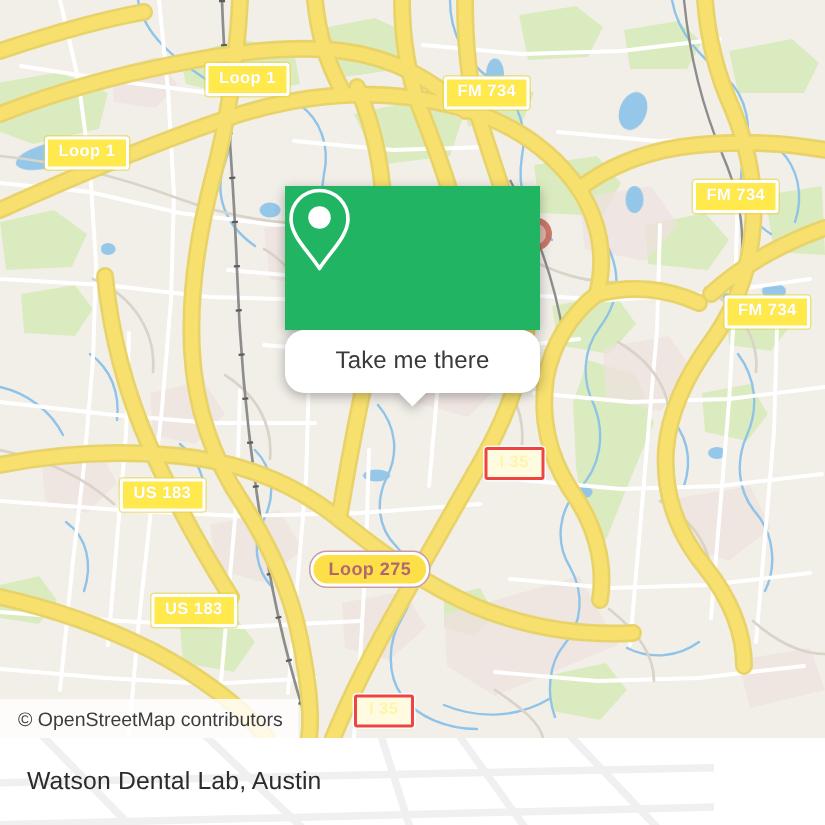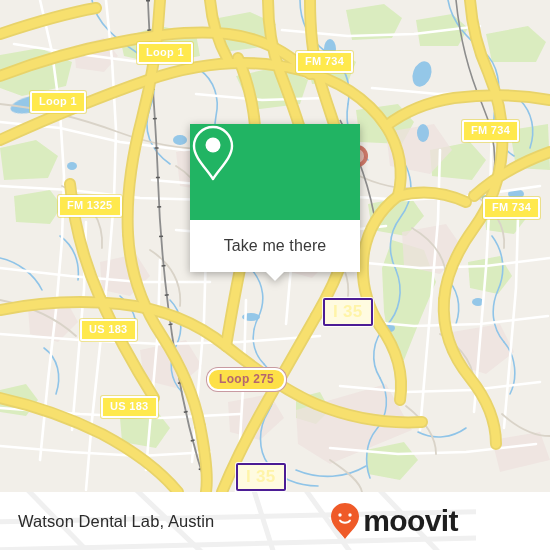--- a/index.html
+++ b/index.html
@@ -47,23 +47,23 @@
     border: 2px solid #ffffff;
     color: #ffffff;
     font-size: 11px;
     padding: 3px 7px 4px 7px;
     border-radius: 2px;
     text-shadow: 0 0 1px rgba(0,0,0,0.06);
     box-shadow: 0 0 0 1px rgba(230,210,60,0.55);
   }
   .shield-interstate {
     background: #fffbe0;
-    border: 2px solid #4c1d95;
+    border: 2px solid #ef4444;
     color: #fff4a8;
-    font-size: 17px;
+    font-size: 11px;
     padding: 3px 8px 4px 8px;
     border-radius: 2px;
     box-shadow: 0 0 0 1px rgba(255,255,255,0.9);
   }
   .shield-loop275 {
     background: #fde047;
     border: 2px solid #ffffff;
     color: #b4666f;
     font-size: 12px;
     padding: 3px 10px 4px 10px;
@@ -80,26 +80,27 @@
     filter: drop-shadow(0 2px 4px rgba(0,0,0,0.30));
   }
   #poi-card-top {
     height: 96px;
     background: #21b463;
     display: flex;
     align-items: center;
     justify-content: center;
   }
   #poi-card-bottom {
-    height: 52px;
+    height: 42px;
     background: #ffffff;
     display: flex;
     align-items: center;
     justify-content: center;
     position: relative;
+    border-radius: 13px;
   }
   #poi-card-label {
     color: #3a3a3a;
     font-size: 16px;
     letter-spacing: 0.1px;
   }
   #poi-card-tail {
     position: absolute;
     left: 50%;
     bottom: -9px;
@@ -394,21 +395,20 @@
     <div class="shield shield-yellow" style="left:137px; top:42px;">Loop 1</div>
 
     <div class="shield shield-yellow" style="left:30px; top:91px;">Loop 1</div>
 
     <div class="shield shield-yellow" style="left:296px; top:51px;">FM 734</div>
 
     <div class="shield shield-yellow" style="left:462px; top:120px;">FM 734</div>
 
     <div class="shield shield-yellow" style="left:483px; top:197px;">FM 734</div>
 
-    <div class="shield shield-yellow" style="left:58px; top:195px;">FM 1325</div>
 
     <div class="shield shield-yellow" style="left:80px; top:319px;">US 183</div>
 
     <div class="shield shield-yellow" style="left:101px; top:396px;">US 183</div>
 
     <div class="shield shield-loop275" style="left:207px; top:368px;">Loop 275</div>
 
     <div class="shield shield-interstate" style="left:323px; top:298px;">I 35</div>
 
     <div class="shield shield-interstate" style="left:236px; top:463px;">I 35</div>
@@ -419,42 +419,36 @@
           <path d="M23 3 C 12.5 3, 4 11.5, 4 22 C 4 33.5, 16 44, 23 55 C 30 44, 42 33.5, 42 22 C 42 11.5, 33.5 3, 23 3 Z" fill="none" stroke="#ffffff" stroke-width="2.4" stroke-linejoin="round"></path>
           <circle cx="23" cy="21" r="7.5" fill="#ffffff"></circle>
         </svg>
       </div>
       <div id="poi-card-bottom">
         <span id="poi-card-label">Take me there</span>
         <div id="poi-card-tail"></div>
       </div>
     </div>
 
+    <div id="attribution">
+      <span>© OpenStreetMap contributors</span>
+    </div>
   </div>
 
   <div id="footer">
     <svg id="footer-ghost" viewBox="0 0 550 58">
       <g stroke="#f0f0f0" fill="none" stroke-width="5" stroke-linecap="round">
         <path d="M20 -10 L96 68"></path>
         <path d="M128 -10 L210 68"></path>
         <path d="M250 -14 L276 68"></path>
         <path d="M300 -10 L356 68"></path>
         <path d="M372 -10 L446 68"></path>
         <path d="M470 -10 L546 68"></path>
         <path d="M-10 30 L560 18"></path>
         <path d="M-10 58 L560 44"></path>
       </g>
     </svg>
 
     <span id="footer-title">Watson Dental Lab, Austin</span>
 
-    <div id="brand">
-      <svg width="30" height="38" viewBox="0 0 30 38">
-        <path d="M15 1 C 7 1, 1 7, 1 14.5 C 1 23, 9 29, 15 37 C 21 29, 29 23, 29 14.5 C 29 7, 23 1, 15 1 Z" fill="#ef5a28"></path>
-        <circle cx="10" cy="13" r="1.7" fill="#ffffff"></circle>
-        <circle cx="20" cy="13" r="1.7" fill="#ffffff"></circle>
-        <path d="M10 18.5 C 12 21.5, 18 21.5, 20 18.5" fill="none" stroke="#ffffff" stroke-width="1.9" stroke-linecap="round"></path>
-      </svg>
-      <span id="brand-word">moovit</span>
-    </div>
   </div>
 
 </div>
 
 </body></html>

